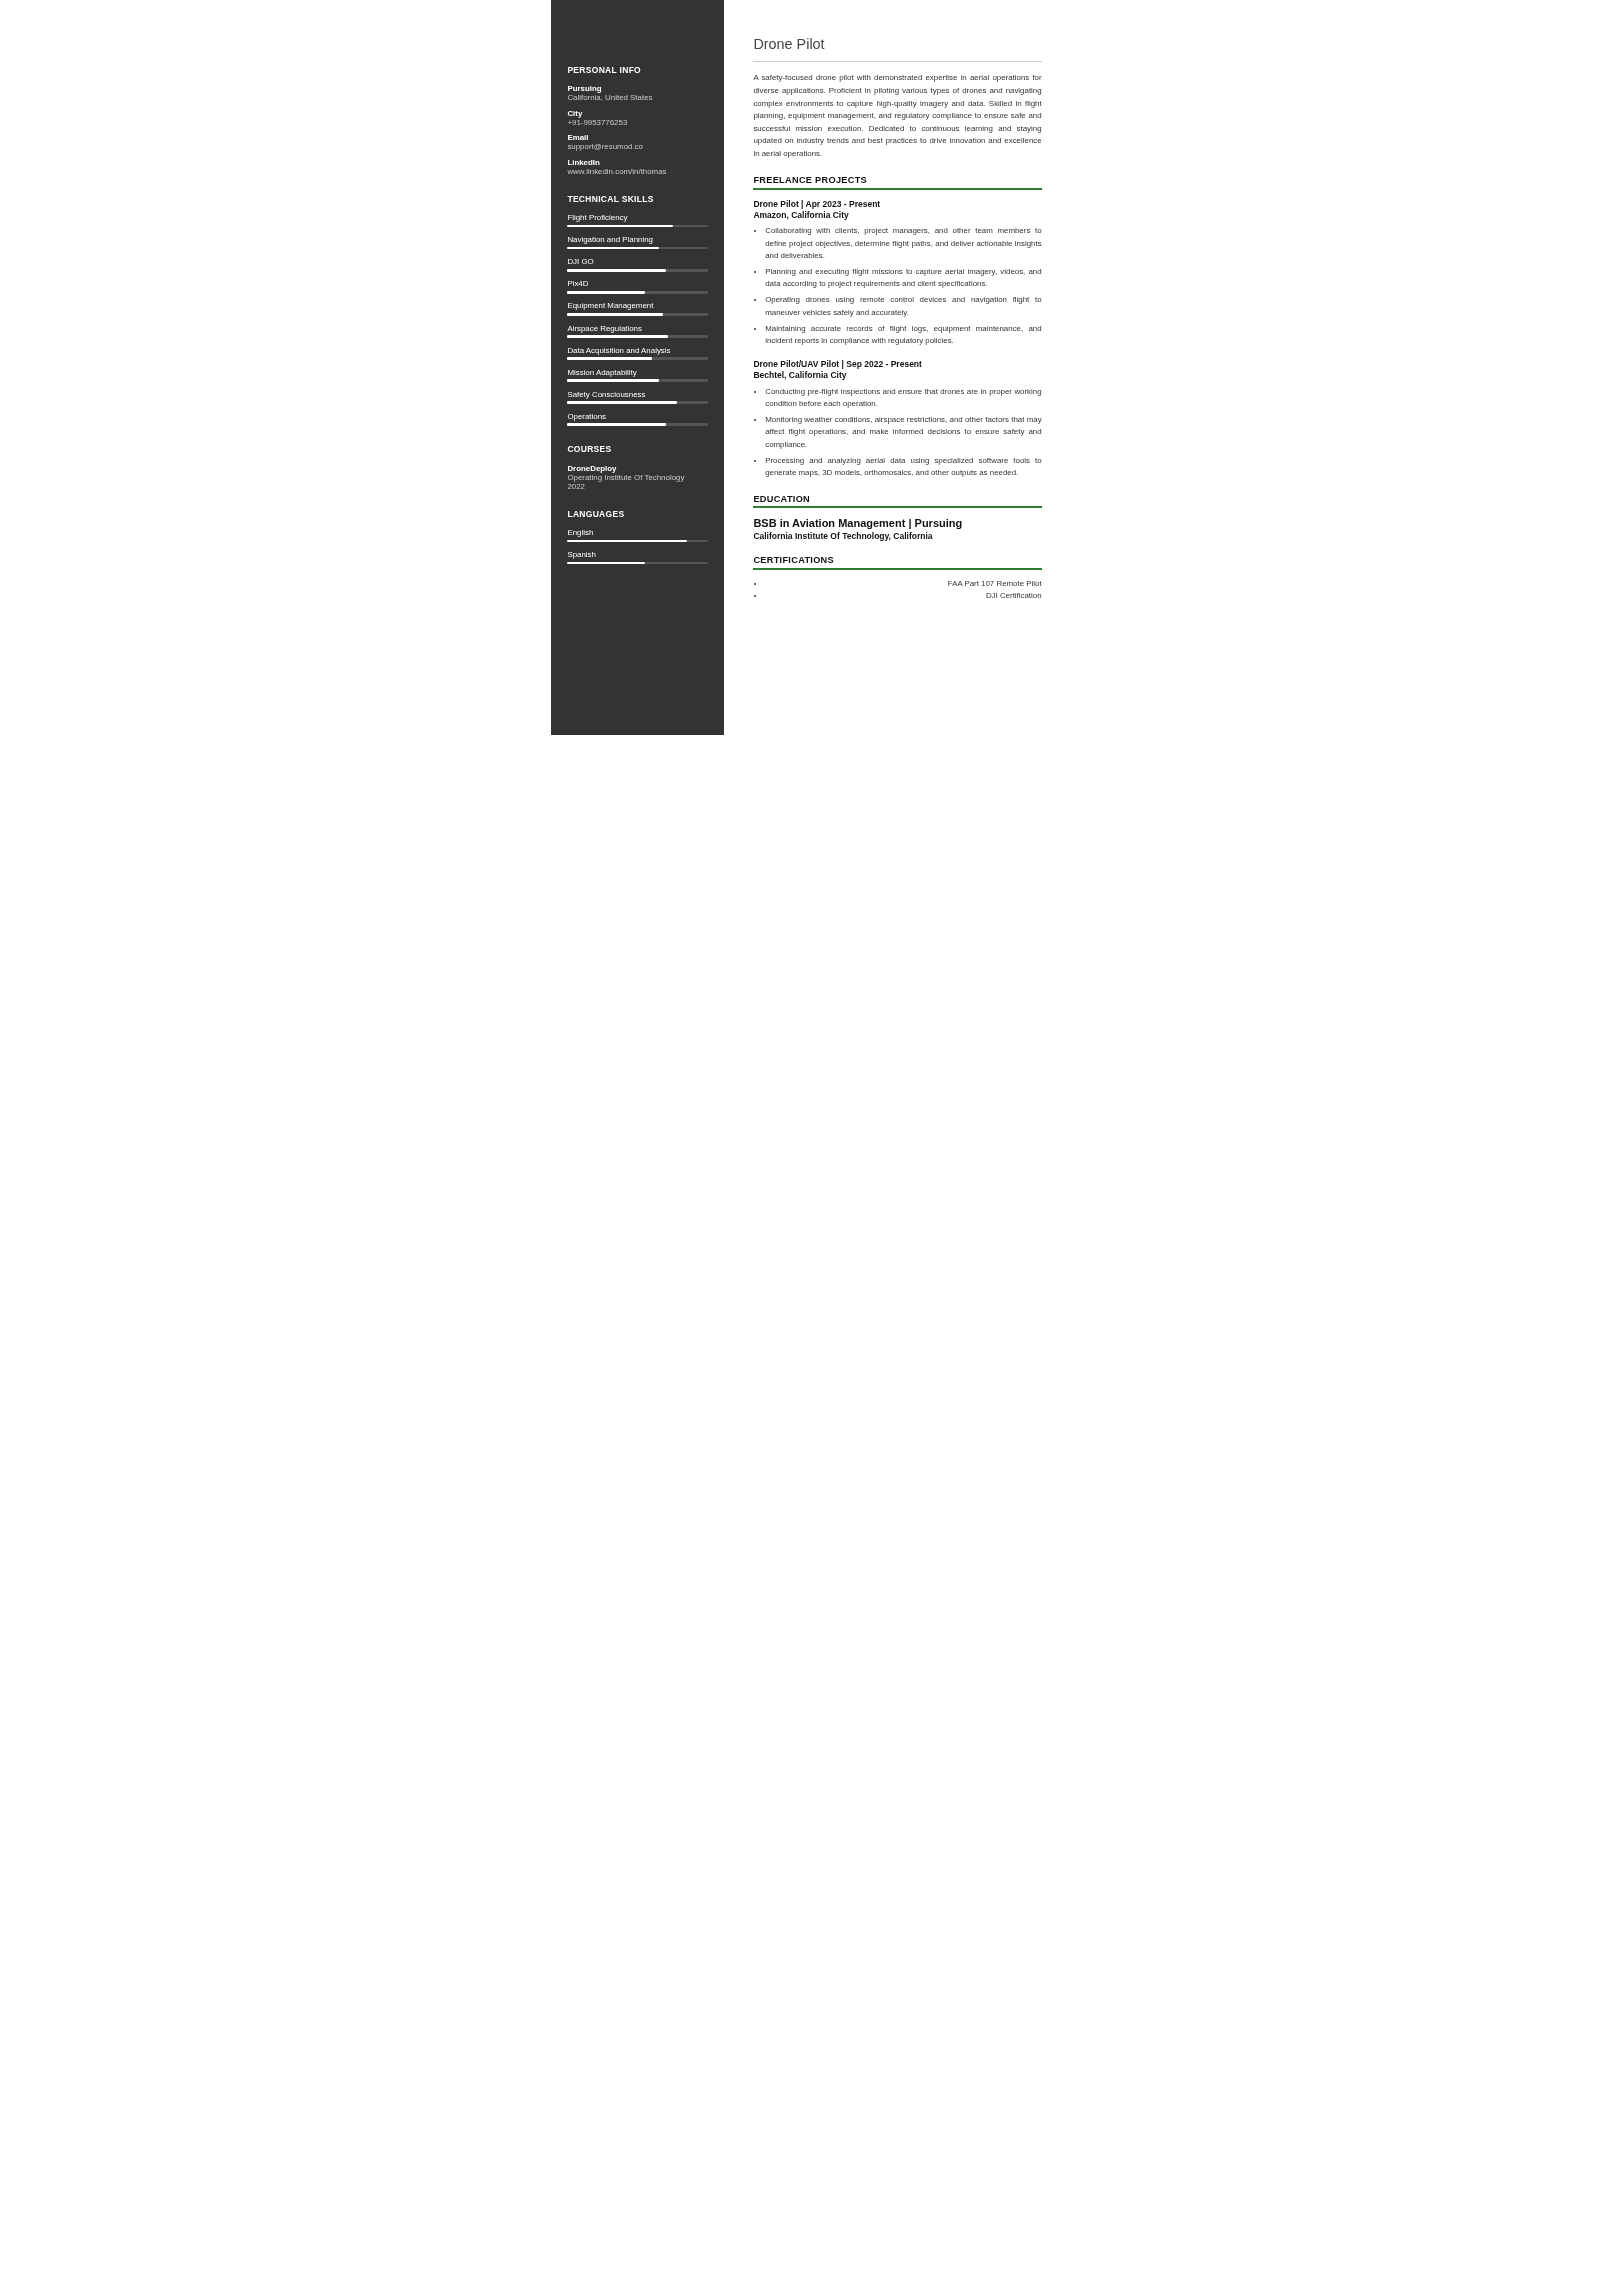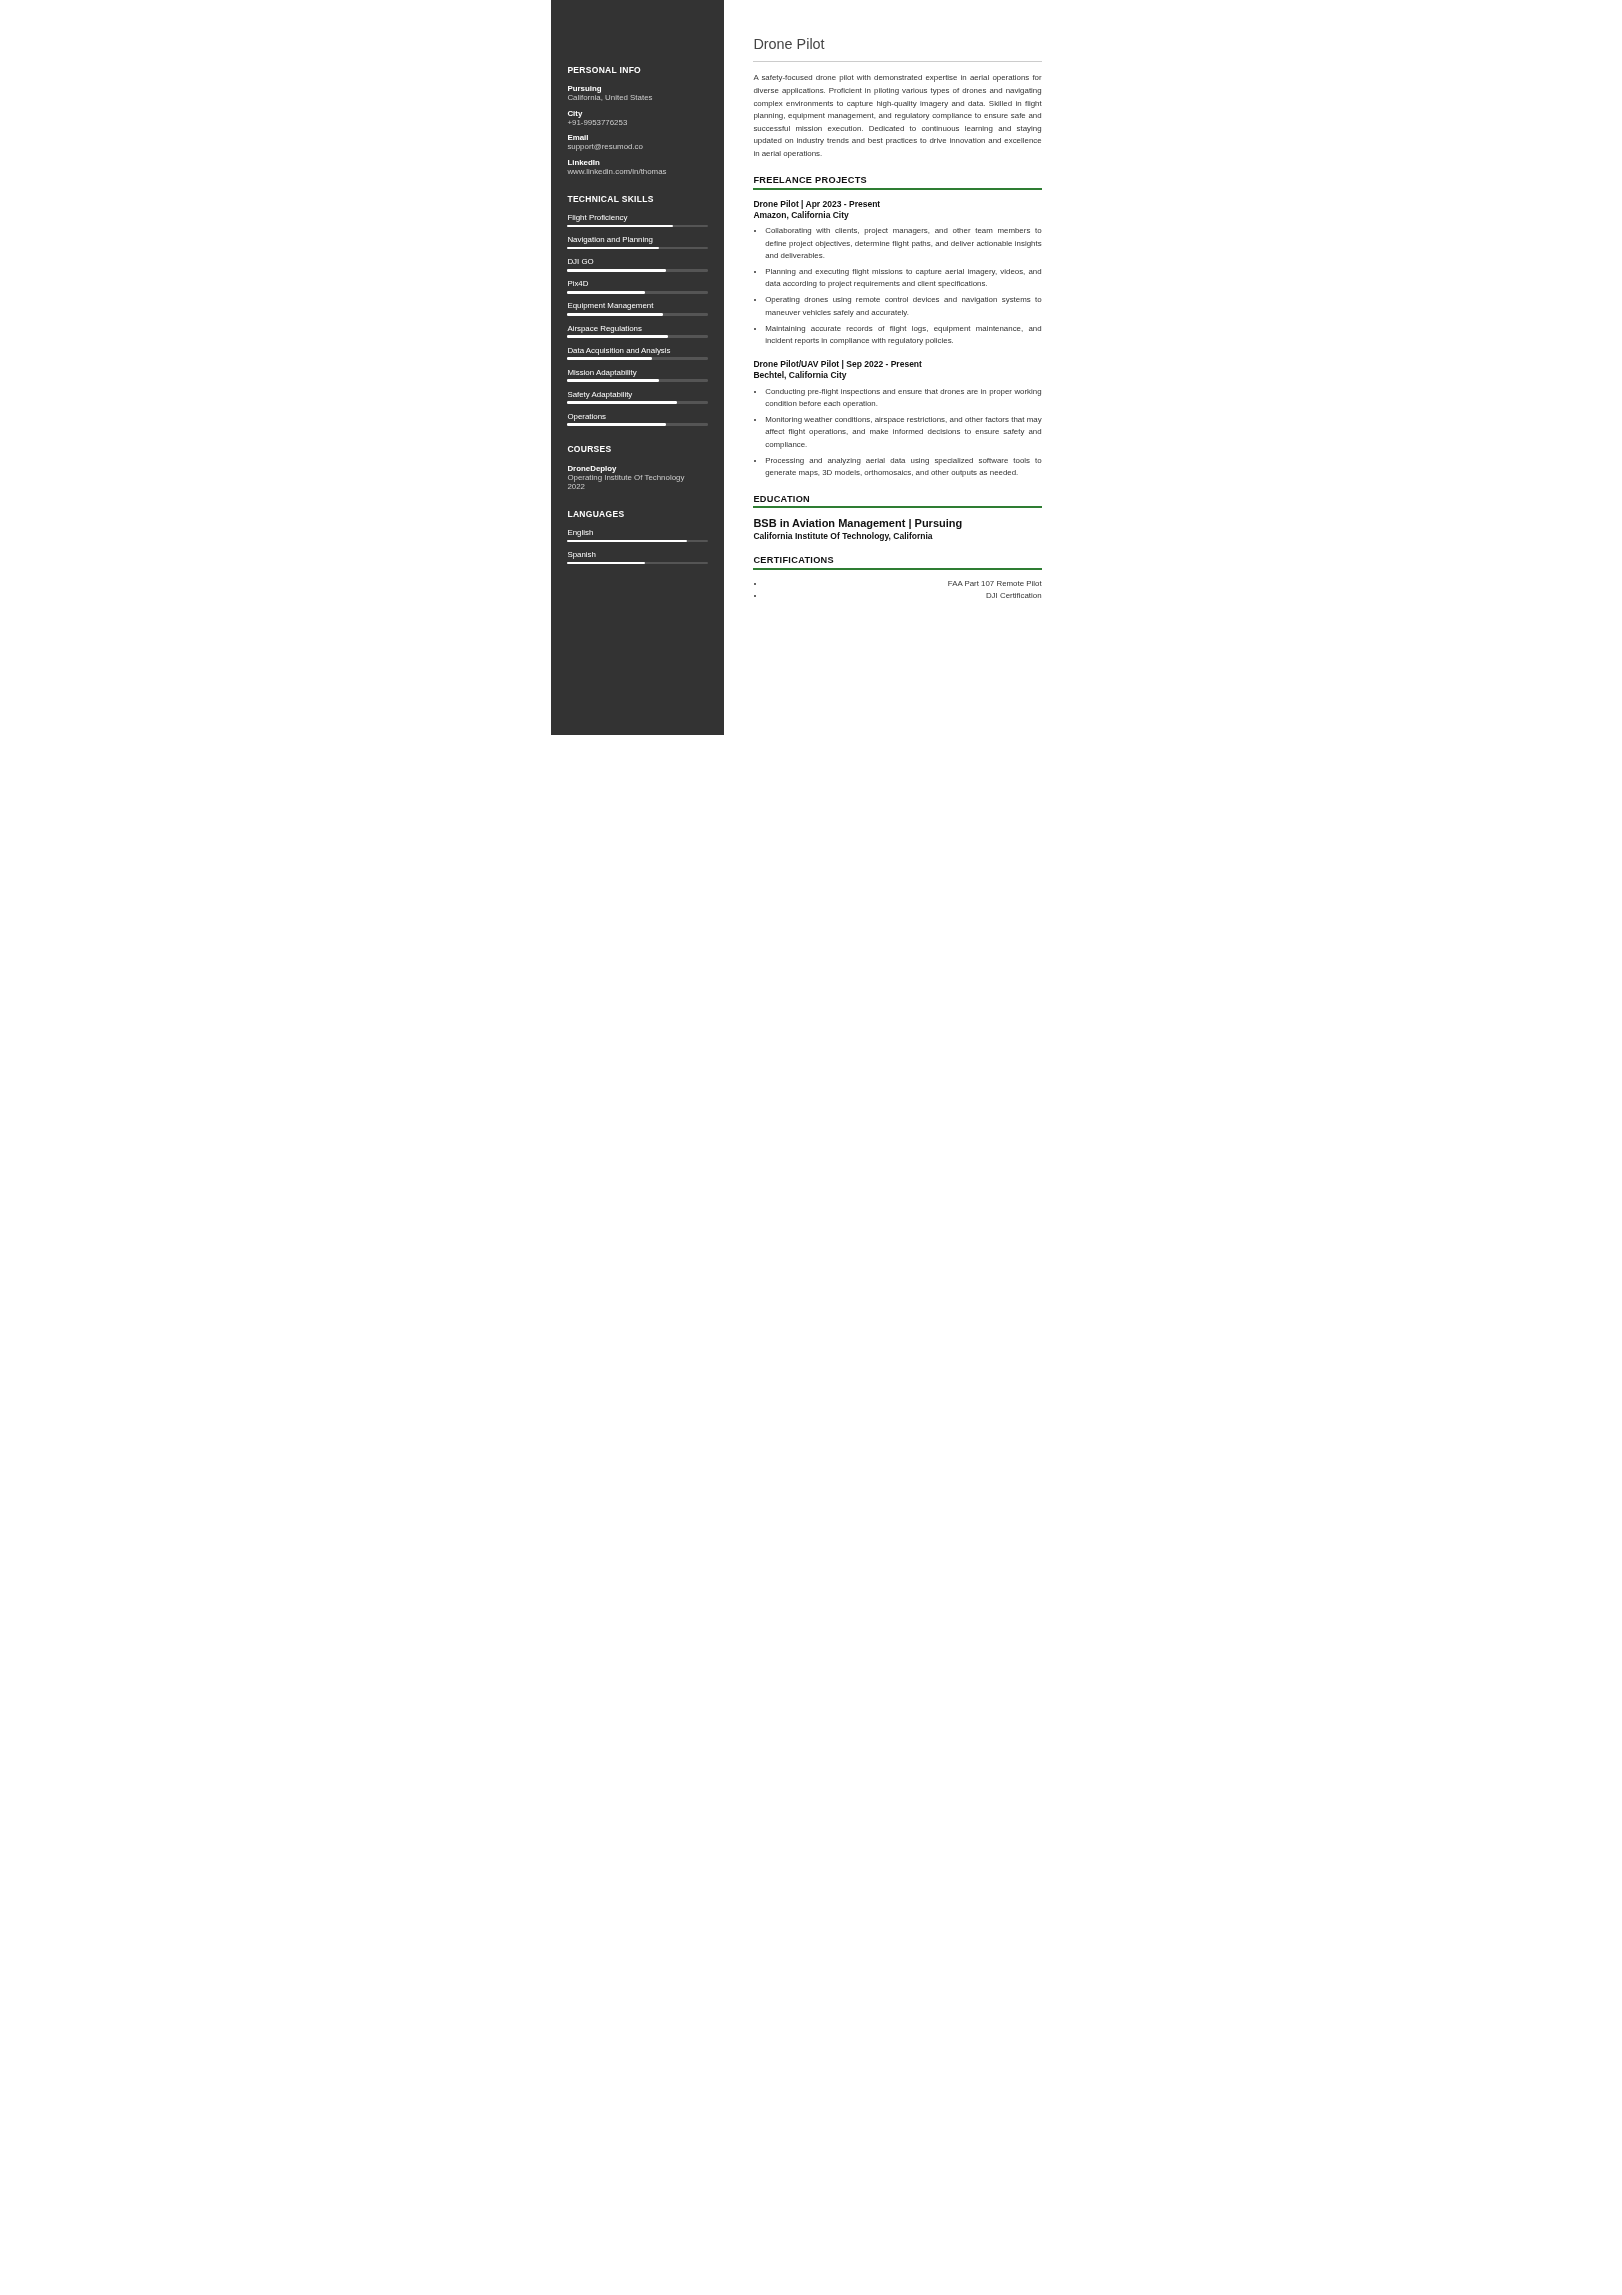--- a/index.html
+++ b/index.html
@@ -348,21 +348,21 @@
         <div class="skill-bar-fill" style="width:60%"></div>
       </div>
     </div>
           <div class="skill-item">
       <div class="skill-name">Mission Adaptability</div>
       <div class="skill-bar-bg">
         <div class="skill-bar-fill" style="width:65%"></div>
       </div>
     </div>
           <div class="skill-item">
-      <div class="skill-name">Safety Adaptability</div>
+      <div class="skill-name">Safety Consciousness</div>
       <div class="skill-bar-bg">
         <div class="skill-bar-fill" style="width:78%"></div>
       </div>
     </div>
           <div class="skill-item">
       <div class="skill-name">Operations</div>
       <div class="skill-bar-bg">
         <div class="skill-bar-fill" style="width:70%"></div>
       </div>
     </div>
@@ -409,21 +409,21 @@
     <div class="section">
       <div class="section-title">FREELANCE PROJECTS</div>
       <div class="section-underline"></div>
       <div id="jobs-container">
           <div class="job-entry">
       <div class="job-header">Drone Pilot | Apr 2023 - Present</div>
       <div class="job-company">Amazon, California City</div>
       <ul class="job-bullets">
               <li>Collaborating with clients, project managers, and other team members to define project objectives, determine flight paths, and deliver actionable insights and deliverables.</li>
               <li>Planning and executing flight missions to capture aerial imagery, videos, and data according to project requirements and client specifications.</li>
-              <li>Operating drones using remote control devices and navigation systems to maneuver vehicles safely and accurately.</li>
+              <li>Operating drones using remote control devices and navigation flight to maneuver vehicles safely and accurately.</li>
               <li>Maintaining accurate records of flight logs, equipment maintenance, and incident reports in compliance with regulatory policies.</li>
             </ul>
     </div>
           <div class="job-entry">
       <div class="job-header">Drone Pilot/UAV Pilot | Sep 2022 - Present</div>
       <div class="job-company">Bechtel, California City</div>
       <ul class="job-bullets">
               <li>Conducting pre-flight inspections and ensure that drones are in proper working condition before each operation.</li>
               <li>Monitoring weather conditions, airspace restrictions, and other factors that may affect flight operations, and make informed decisions to ensure safety and compliance.</li>
               <li>Processing and analyzing aerial data using specialized software tools to generate maps, 3D models, orthomosaics, and other outputs as needed.</li>

